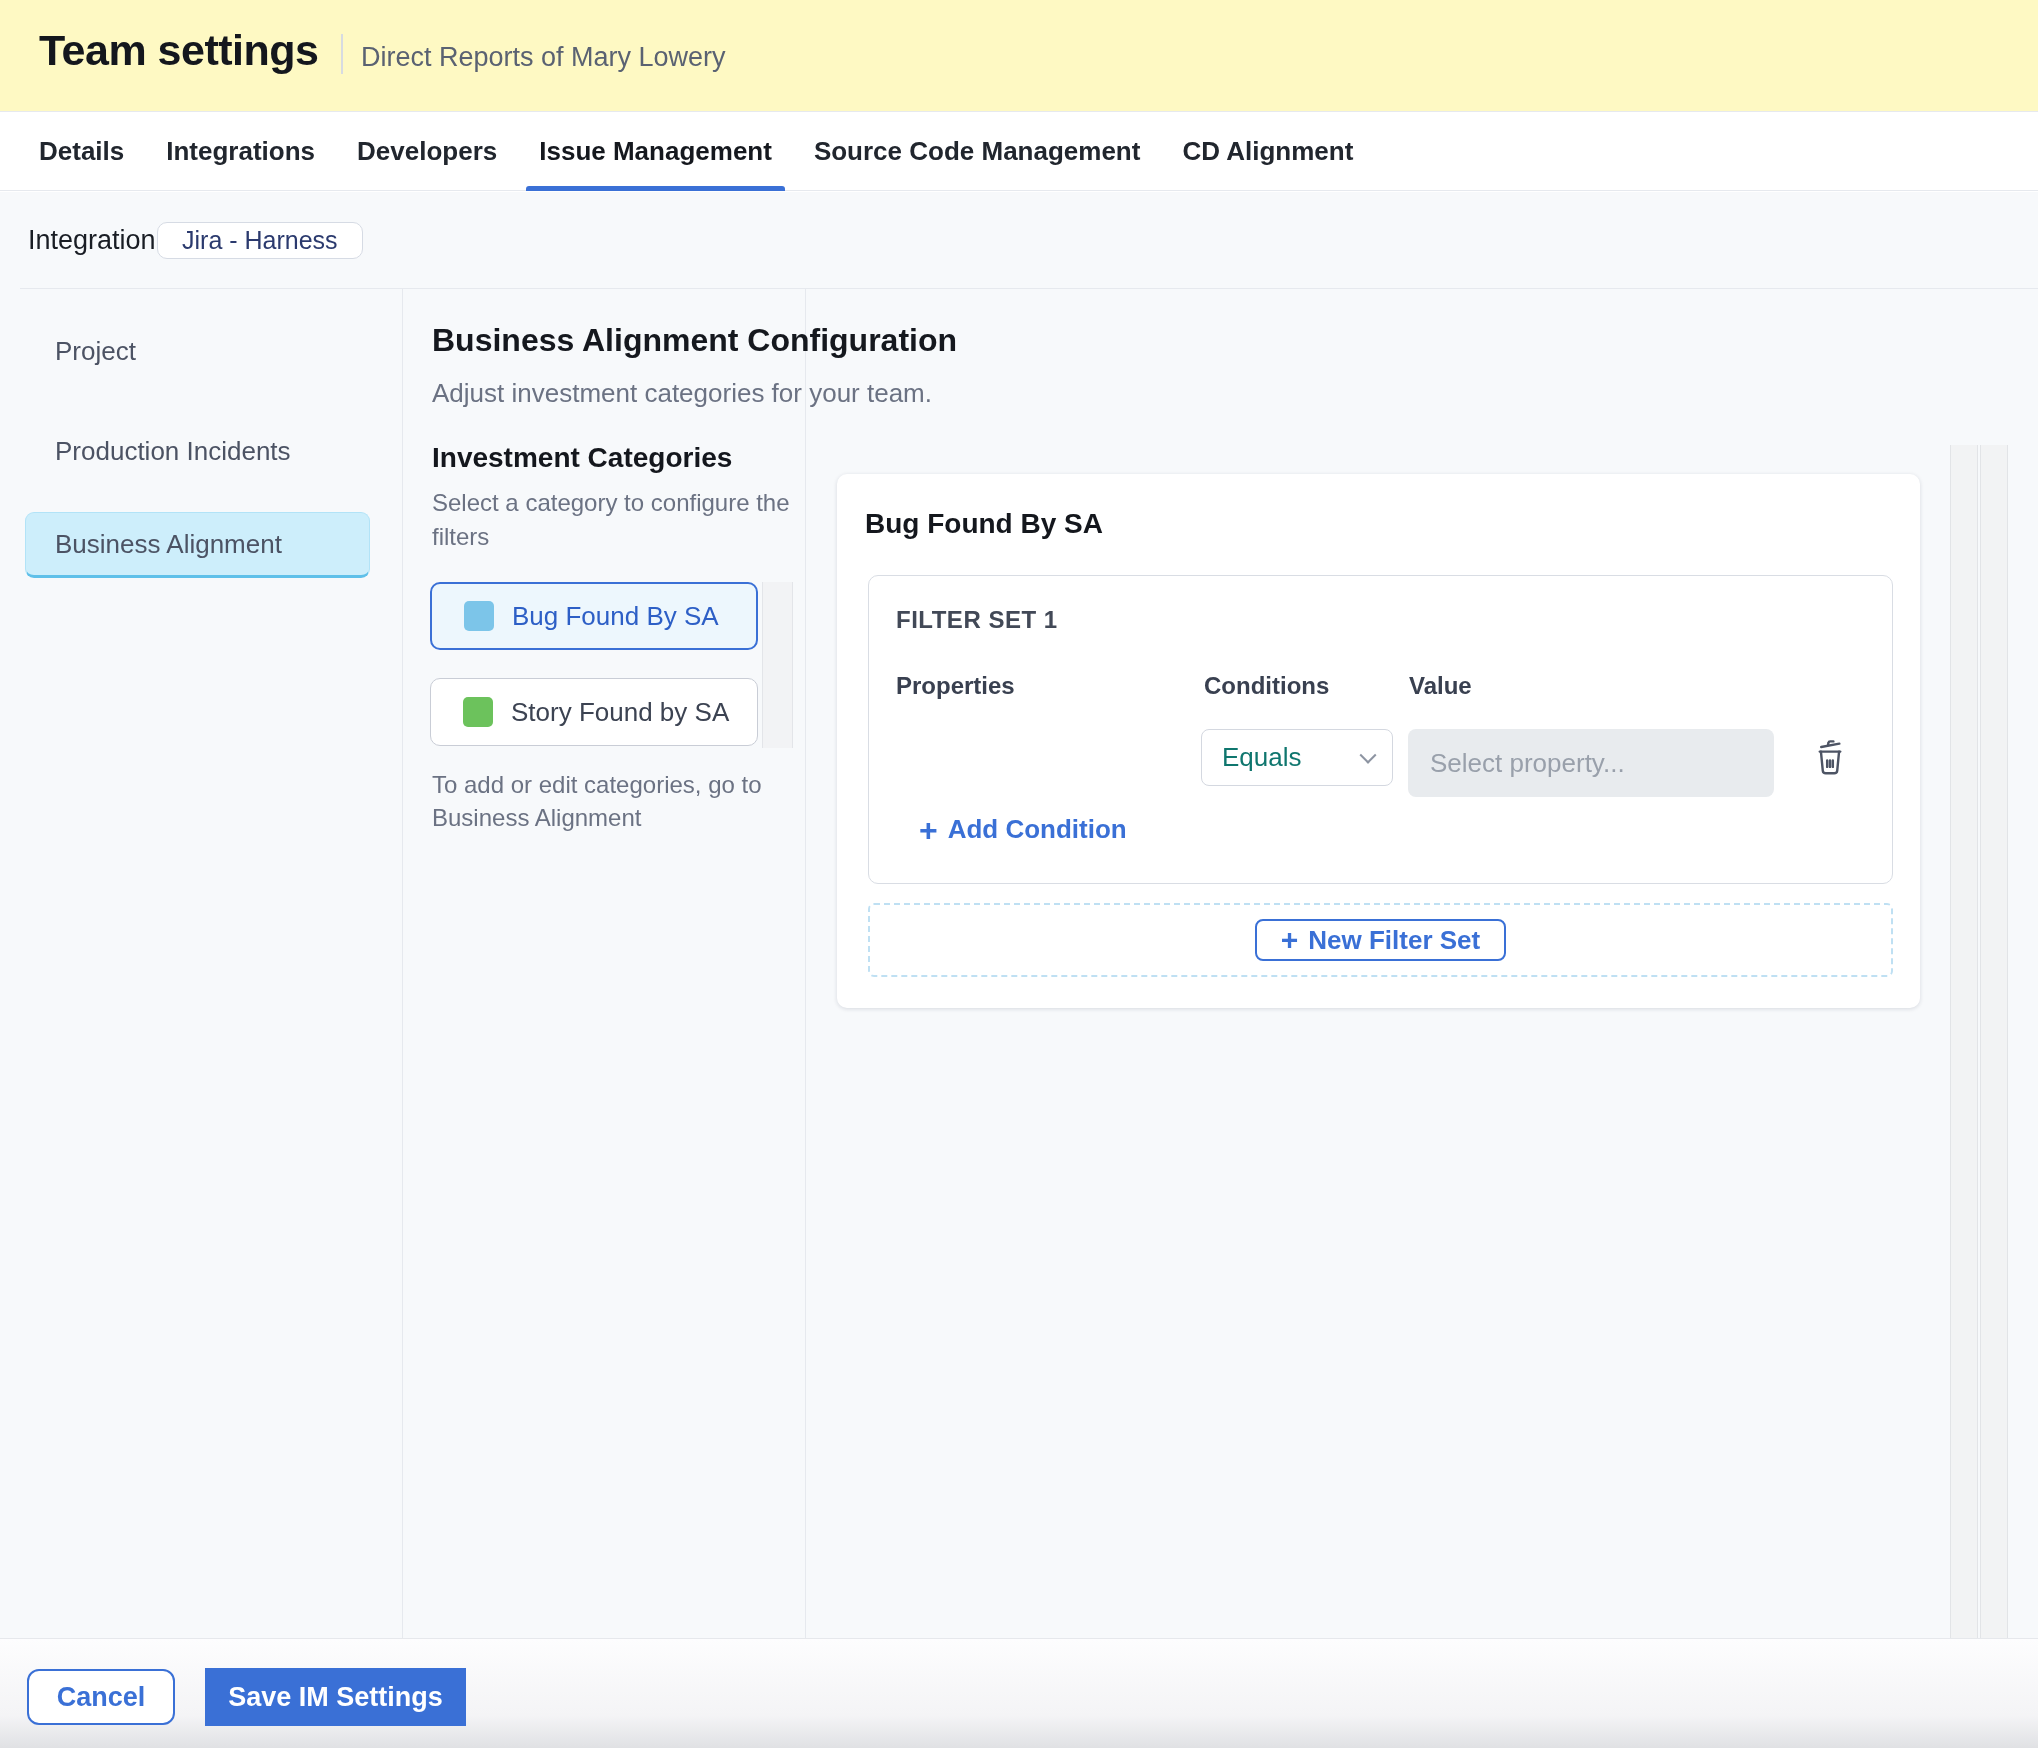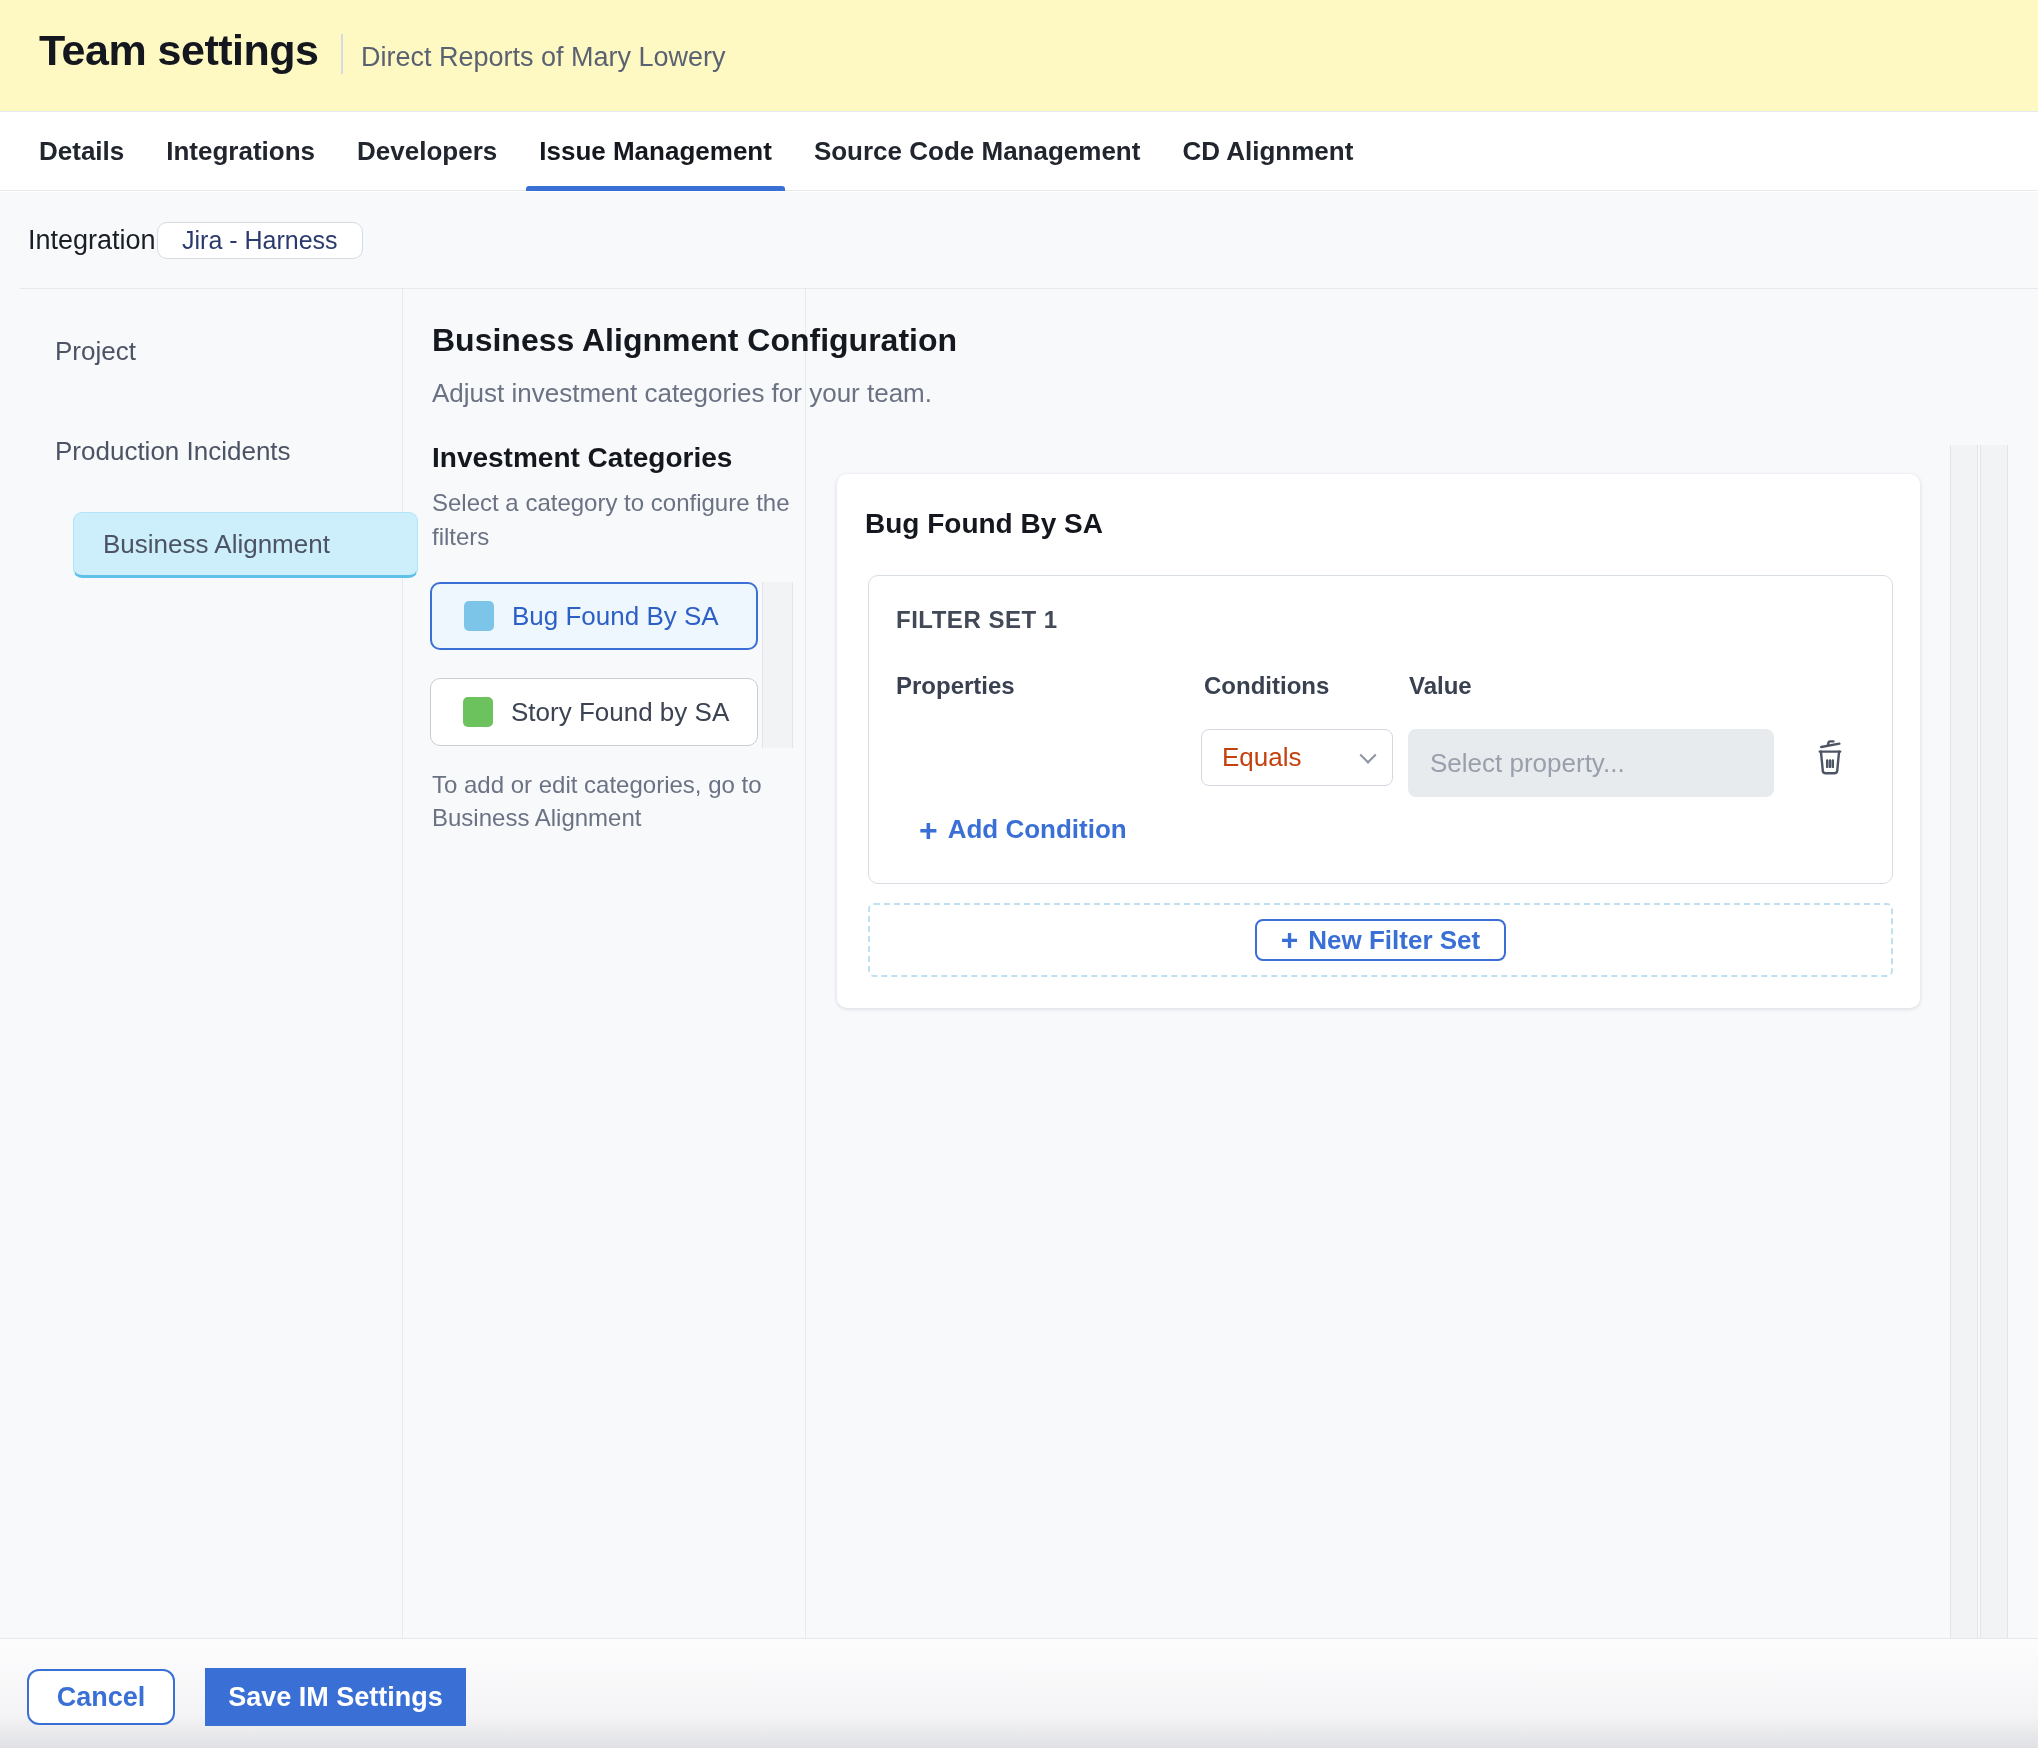--- a/index.html
+++ b/index.html
@@ -36,21 +36,21 @@
   .integration-label{position:absolute;left:28px;top:222px;font-size:27px;color:#191d24;line-height:37px;}
   .integration-badge{position:absolute;left:157px;top:222px;height:37px;padding:0 24px;display:flex;align-items:center;background:#fff;border:1px solid #d6dbe4;border-radius:10px;font-size:25px;color:var(--badge-text);cursor:pointer;}
   .hline{position:absolute;left:20px;top:288px;width:2018px;height:1px;background:var(--line);}
   .vline1{position:absolute;left:402px;top:289px;width:1px;height:1349px;background:var(--line);}
   .vline2{position:absolute;left:805px;top:289px;width:1px;height:1349px;background:var(--line);}
 
   
   .side-item{position:absolute;left:55px;font-size:26px;color:var(--text-slate);cursor:pointer;}
   .side-item.i0{top:336px;}
   .side-item.i1{top:436px;}
-  .side-pill{position:absolute;left:25px;top:512px;width:345px;height:66px;background:var(--pill-bg);border:1px solid #b2e3f7;border-bottom:3px solid #5fc0e9;border-radius:9px;display:flex;align-items:center;padding-left:29px;font-size:26px;color:var(--text-slate);cursor:pointer;margin-left:48px;}
+  .side-pill{position:absolute;left:25px;top:512px;width:345px;height:66px;background:var(--pill-bg);border:1px solid #b2e3f7;border-bottom:3px solid #5fc0e9;border-radius:9px;display:flex;align-items:center;padding-left:29px;font-size:26px;color:var(--text-slate);cursor:pointer;}
 
   
   .main-title{position:absolute;left:432px;top:322px;font-size:32px;font-weight:800;color:#15181e;}
   .main-subtitle{position:absolute;left:432px;top:378px;font-size:26px;color:var(--text-gray);}
   .cat-heading{position:absolute;left:432px;top:442px;font-size:28px;font-weight:700;color:var(--text-dark);}
   .cat-desc{position:absolute;left:432px;top:486px;width:382px;font-size:24px;line-height:34px;color:var(--text-gray);}
   .cat-btn{position:absolute;left:430px;width:328px;height:68px;border-radius:10px;display:flex;align-items:center;padding-left:32px;cursor:pointer;background:#fff;border:1px solid #c9cdd6;}
   .cat-btn.selected{top:582px;background:#edf7fd;border:2px solid var(--accent);}
   .cat-btn.unselected{top:678px;}
   .swatch{width:30px;height:30px;border-radius:5px;flex:0 0 auto;}
@@ -68,21 +68,21 @@
   .filter-box{position:absolute;left:31px;top:101px;width:1025px;height:309px;border:1px solid #d9dde4;border-radius:10px;}
   .filter-set-label{position:absolute;left:27px;top:30px;font-size:24px;font-weight:700;letter-spacing:.5px;color:#424957;}
   .col-label{position:absolute;top:96px;font-size:24px;font-weight:600;color:#394050;}
   .col-label.c0{left:27px;}
   .col-label.c1{left:335px;}
   .col-label.c2{left:540px;}
   .select{position:absolute;top:153px;height:57px;background:#fff;border:1px solid #d4d8e0;border-radius:8px;display:flex;align-items:center;justify-content:space-between;padding:0 18px 0 20px;cursor:pointer;}
   .select.properties{left:25px;width:290px;}
   .select.conditions{left:332px;width:192px;}
   .select-text{font-size:26px;color:#969dab;white-space:nowrap;overflow:hidden;}
-  .select-text.value-set{color:#c2410c;}
+  .select-text.value-set{color:#0f766e;}
   .chevron{width:12px;height:12px;border-right:2px solid #8d94a2;border-bottom:2px solid #8d94a2;transform:rotate(45deg) translate(-2px,-2px);flex:0 0 auto;}
   .value-input{position:absolute;left:539px;top:153px;width:366px;height:68px;background:#e8ebee;border:none;border-radius:8px;padding:0 22px;font-size:26px;color:#394050;font-family:inherit;outline:none;}
   .value-input::placeholder{color:#99a0ab;opacity:1;}
   .trash-btn{position:absolute;left:938px;top:158px;width:46px;height:46px;background:none;border:none;cursor:pointer;color:#4d5464;display:flex;align-items:center;justify-content:center;}
   .add-condition{position:absolute;left:50px;top:238px;display:flex;align-items:center;gap:10px;background:none;border:none;cursor:pointer;color:var(--accent);font-family:inherit;}
   .add-condition .plus{font-size:32px;font-weight:700;line-height:28px;}
   .add-condition .lbl{font-size:26px;font-weight:700;}
   .dashed-zone{position:absolute;left:31px;top:429px;width:1025px;height:74px;border:2px dashed #bfe0f3;border-radius:6px;display:flex;align-items:center;justify-content:center;}
   .new-filter-btn{display:flex;align-items:center;gap:10px;height:42px;padding:0 24px;background:#fff;border:2px solid var(--accent);border-radius:8px;color:var(--accent);cursor:pointer;font-family:inherit;}
   .new-filter-btn .plus{font-size:30px;font-weight:700;line-height:26px;}

